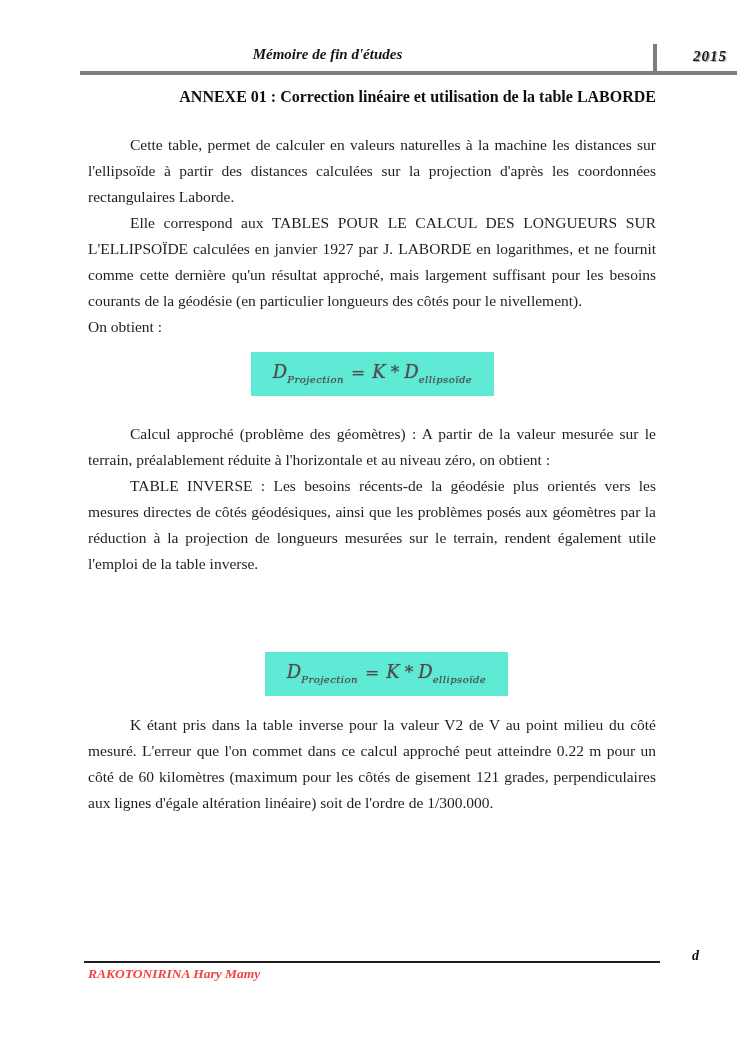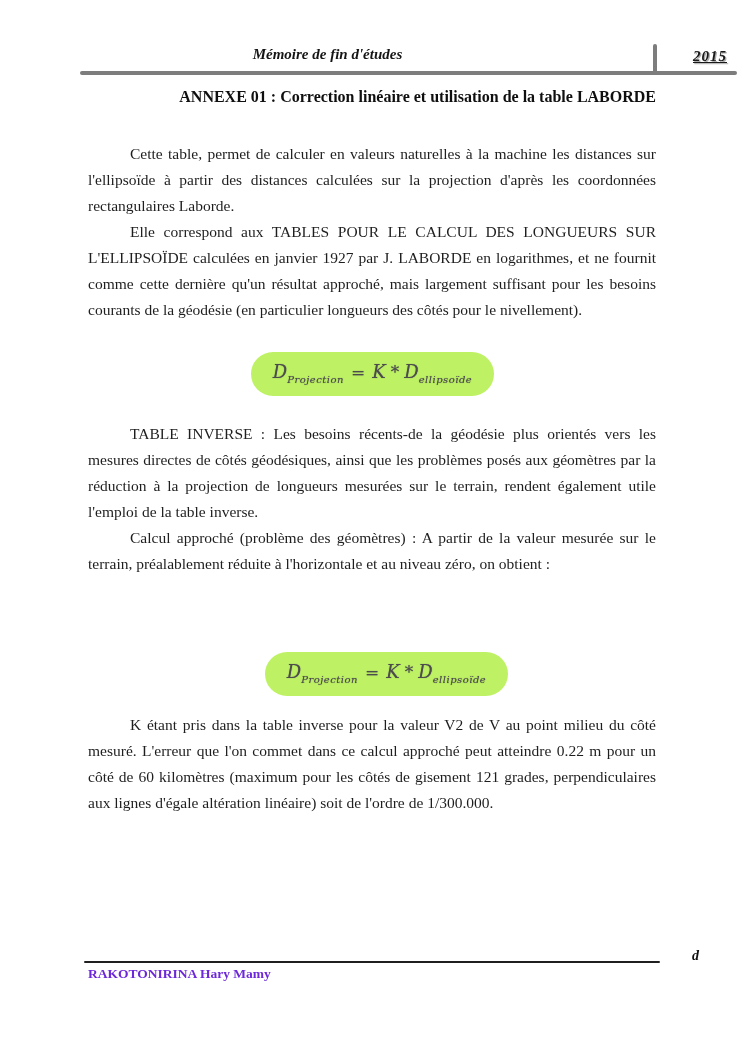--- a/index.html
+++ b/index.html
@@ -1,15 +1,15 @@
 <!DOCTYPE html>
 <html><head>
 <meta charset="utf-8">
 <style>
-  * { margin: 0; padding: 0; box-sizing: border-box; border-radius: 30px; }
+  * { margin: 0; padding: 0; box-sizing: border-box; }
   html, body { background: #ffffff; }
   body {
     width: 745px;
     height: 1053px;
     position: relative;
     font-family: "Liberation Serif", serif;
     color: #1c1c1c;
     overflow: hidden;
   }
   .page { position: absolute; inset: 0; background: #ffffff; }
@@ -38,21 +38,20 @@
   }
   .header-year {
     position: absolute;
     right: 18px; top: 48px;
     font-size: 15px;
     font-weight: bold;
     font-style: italic;
     color: #1a1a1a;
     letter-spacing: 1px;
     text-shadow: 1.2px 1.2px 0 rgba(70,70,70,0.45);
-    text-decoration: underline;
   }
 
   
   .annex-title {
     position: absolute;
     left: 88px; width: 568px; top: 88px;
     text-align: right;
     font-size: 16px;
     font-weight: bold;
     color: #0f0f0f;
@@ -62,35 +61,35 @@
   .text-block {
     position: absolute;
     left: 88px; width: 568px;
     font-size: 15.5px;
     line-height: 26px;
     text-align: justify;
     color: #1e1e1e;
   }
   .text-block p { text-indent: 42px; }
   .text-block p.no-indent { text-indent: 0; }
-  #block-1 { top: 141px; }
+  #block-1 { top: 132px; }
   #block-2 { top: 421px; }
   #block-3 { top: 712px; }
 
   
   .formula {
     position: absolute;
     left: 0; right: 0;
     display: flex;
     justify-content: center;
   }
   #formula-1 { top: 352px; }
   #formula-2 { top: 652px; padding-left: 28px; }
   .formula-box {
-    background: #bef264;
+    background: #5eead4;
     padding: 9px 22px 11px 22px;
     font-family: "DejaVu Serif", serif;
     font-style: italic;
     color: #4c4c4c;
     font-size: 17px;
     text-shadow: 0 0 1px rgba(90,90,90,0.8);
     white-space: nowrap;
   }
   .f-base { font-size: 18px; }
   .f-sub { font-size: 10px; vertical-align: -5px; letter-spacing: 0.5px; }
@@ -102,21 +101,22 @@
     position: absolute;
     left: 84px; top: 961px;
     width: 576px; height: 2px;
     background: #1f1f1f;
   }
   .footer-author {
     position: absolute;
     left: 88px; top: 966px;
     font-size: 13.5px;
     font-weight: bold;
-    color: #6d28d9;
+    font-style: italic;
+    color: #ef4444;
   }
   .page-letter {
     position: absolute;
     left: 692px; top: 948px;
     font-size: 14px;
     font-weight: bold;
     font-style: italic;
     color: #111111;
   }
 </style>
@@ -128,31 +128,32 @@
   <div class="header-title">Mémoire de fin d'études</div>
   <div class="header-vbar"></div>
   <div class="header-year">2015</div>
   <div class="header-rule"></div>
 
   <div class="annex-title">ANNEXE 01 : Correction linéaire et utilisation de la table LABORDE</div>
 
   <div class="text-block" id="block-1">
     <p>Cette table, permet de calculer en valeurs naturelles à la machine les distances sur l'ellipsoïde à partir des distances calculées sur la projection d'après les coordonnées rectangulaires Laborde.</p>
     <p>Elle correspond aux TABLES POUR LE CALCUL DES LONGUEURS SUR L'ELLIPSOÏDE calculées en janvier 1927 par J. LABORDE en logarithmes, et ne fournit comme cette dernière qu'un résultat approché, mais largement suffisant pour les besoins courants de la géodésie (en particulier longueurs des côtés pour le nivellement).</p>
+    <p class="no-indent">On obtient :</p>
   </div>
 
   <div class="formula" id="formula-1">
     <div class="formula-box">
       <span class="f-base">D</span><span class="f-sub">Projection</span><span class="f-op">=</span><span class="f-base">K</span><span class="f-star">*</span><span class="f-base">D</span><span class="f-sub">ellipsoïde</span>
     </div>
   </div>
 
   <div class="text-block" id="block-2">
+    <p>Calcul approché (problème des géomètres) : A partir de la valeur mesurée sur le terrain, préalablement réduite à l'horizontale et au niveau zéro, on obtient :</p>
     <p>TABLE INVERSE : Les besoins récents-de la géodésie plus orientés vers les mesures directes de côtés géodésiques, ainsi que les problèmes posés aux géomètres par la réduction à la projection de longueurs mesurées sur le terrain, rendent également utile l'emploi de la table inverse.</p>
-    <p>Calcul approché (problème des géomètres) : A partir de la valeur mesurée sur le terrain, préalablement réduite à l'horizontale et au niveau zéro, on obtient :</p>
   </div>
 
   <div class="formula" id="formula-2">
     <div class="formula-box">
       <span class="f-base">D</span><span class="f-sub">Projection</span><span class="f-op">=</span><span class="f-base">K</span><span class="f-star">*</span><span class="f-base">D</span><span class="f-sub">ellipsoïde</span>
     </div>
   </div>
 
   <div class="text-block" id="block-3">
     <p>K étant pris dans la table inverse pour la valeur V2 de V au point milieu du côté mesuré. L'erreur que l'on commet dans ce calcul approché peut atteindre 0.22 m pour un côté de 60 kilomètres (maximum pour les côtés de gisement 121 grades, perpendiculaires aux lignes d'égale altération linéaire) soit de l'ordre de 1/300.000.</p>

